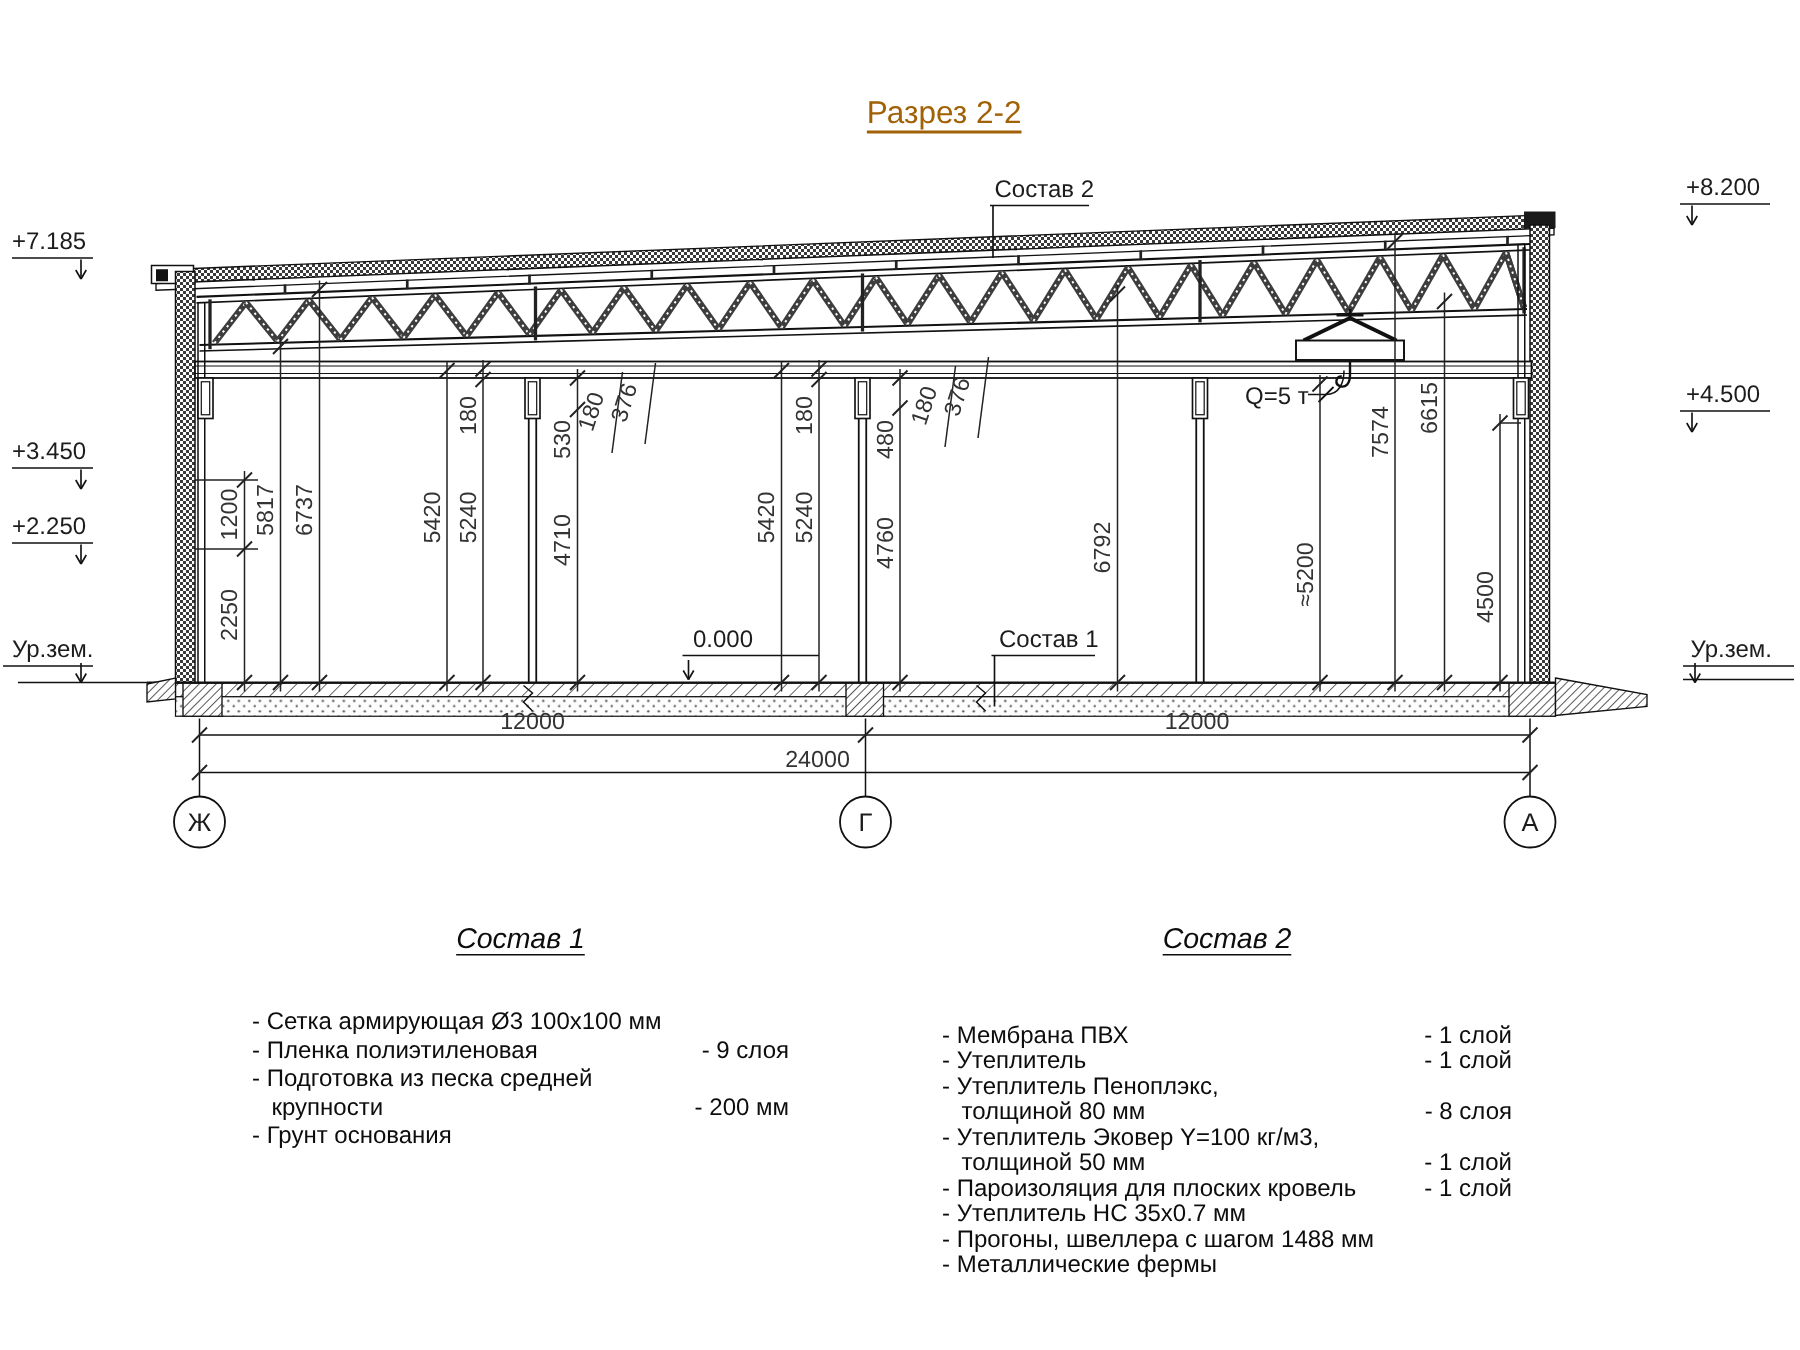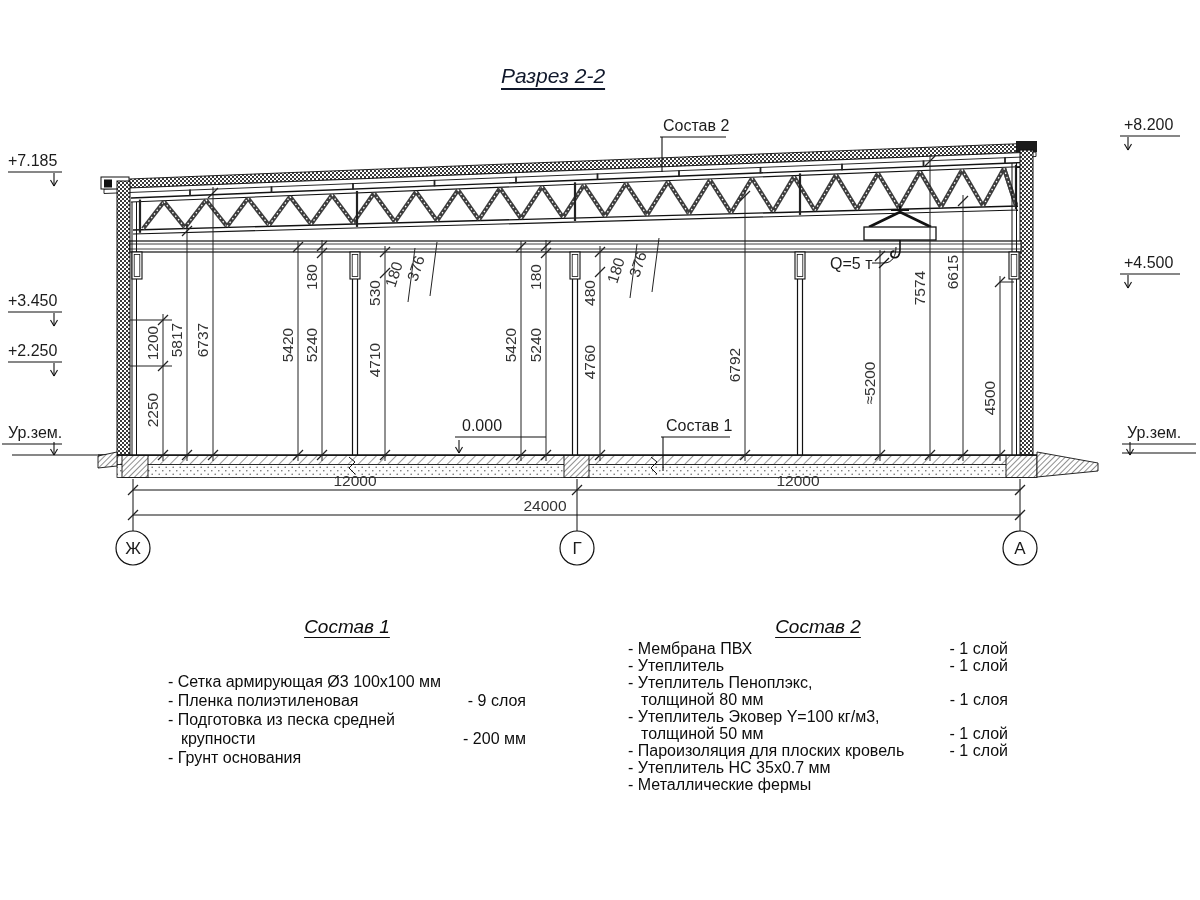--- a/index.html
+++ b/index.html
@@ -8,32 +8,32 @@
     font-family:"Liberation Sans", sans-serif; color:#111;
     overflow:hidden;
   }
   #drawing { position:absolute; left:0; top:0; }
   svg text { font-family:"Liberation Sans", sans-serif; fill:#1c1c1c; }
   .dim  { font-size:15.5px; fill:#333; }
   .elev { font-size:16px; }
   .callout { font-size:16px; }
   .axis { font-size:17px; text-anchor:middle; }
   #title {
-    position:absolute; left:501px; top:64px; width:180px; text-align:left;
-    font-size:21px; font-style:italic; text-decoration:underline;
-    text-underline-offset:5px; color:#0f172a;
+    position:absolute; left:501px; top:64px; width:180px; text-align:right;
+    font-size:21px; text-decoration:underline;
+    text-underline-offset:5px; color:#a16207;
   }
   .spec { position:absolute; color:#0d0d0d; }
   .spec-title {
     text-align:center; font-size:19px; font-style:italic;
     text-decoration:underline; text-underline-offset:4px; height:24px;
   }
   .spec-items { font-size:16px; }
   #spec1 .spec-items { margin-top:32px; line-height:19px; }
-  #spec2 .spec-items { line-height:17px; }
+  #spec2 .spec-items { margin-top:42px; line-height:17px; }
   .spec-row { position:relative; }
   .spec-name { white-space:pre-line; padding-left:13px; text-indent:-13px; max-width:335px; }
   .spec-value { position:absolute; right:0; bottom:0; white-space:nowrap; }
 </style>
 </head>
 <body>
 
 <div id="title">Разрез 2-2</div>
 
 <svg id="drawing" width="1200" height="600" viewBox="0 0 1200 600">
@@ -428,33 +428,37 @@
       <div class="spec-name">- Мембрана ПВХ</div>
       <div class="spec-value">- 1 слой</div>
     </div>
     <div class="spec-row">
       <div class="spec-name">- Утеплитель</div>
       <div class="spec-value">- 1 слой</div>
     </div>
     <div class="spec-row">
       <div class="spec-name">- Утеплитель Пеноплэкс,
 толщиной 80 мм</div>
-      <div class="spec-value">- 1 слоя</div>
+      <div class="spec-value">- 8 слоя</div>
     </div>
     <div class="spec-row">
       <div class="spec-name">- Утеплитель Эковер Y=100 кг/м3,
 толщиной 50 мм</div>
       <div class="spec-value">- 1 слой</div>
     </div>
     <div class="spec-row">
       <div class="spec-name">- Пароизоляция для плоских кровель</div>
       <div class="spec-value">- 1 слой</div>
     </div>
     <div class="spec-row">
       <div class="spec-name">- Утеплитель НС 35х0.7 мм</div>
       <div class="spec-value"></div>
     </div>
     <div class="spec-row">
+      <div class="spec-name">- Прогоны, швеллера с шагом 1488 мм</div>
+      <div class="spec-value"></div>
+    </div>
+    <div class="spec-row">
       <div class="spec-name">- Металлические фермы</div>
       <div class="spec-value"></div>
     </div>
   </div>
 </div>
 
 </body></html>

